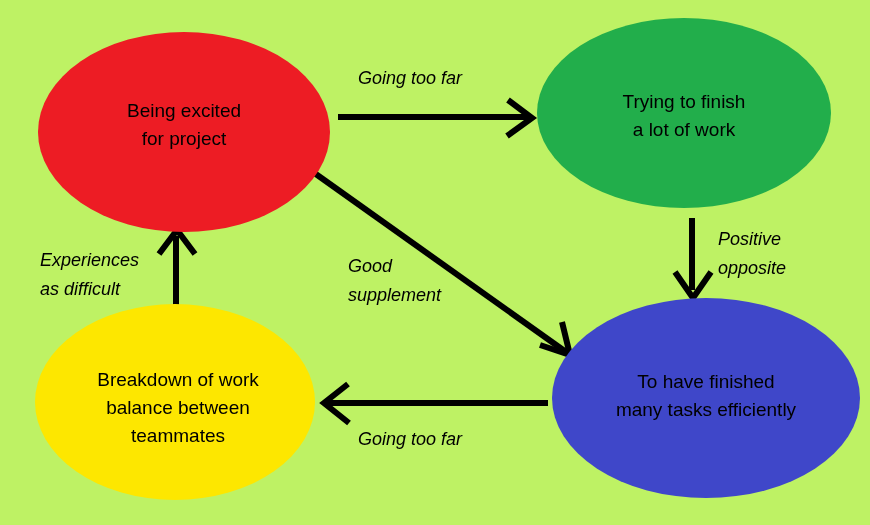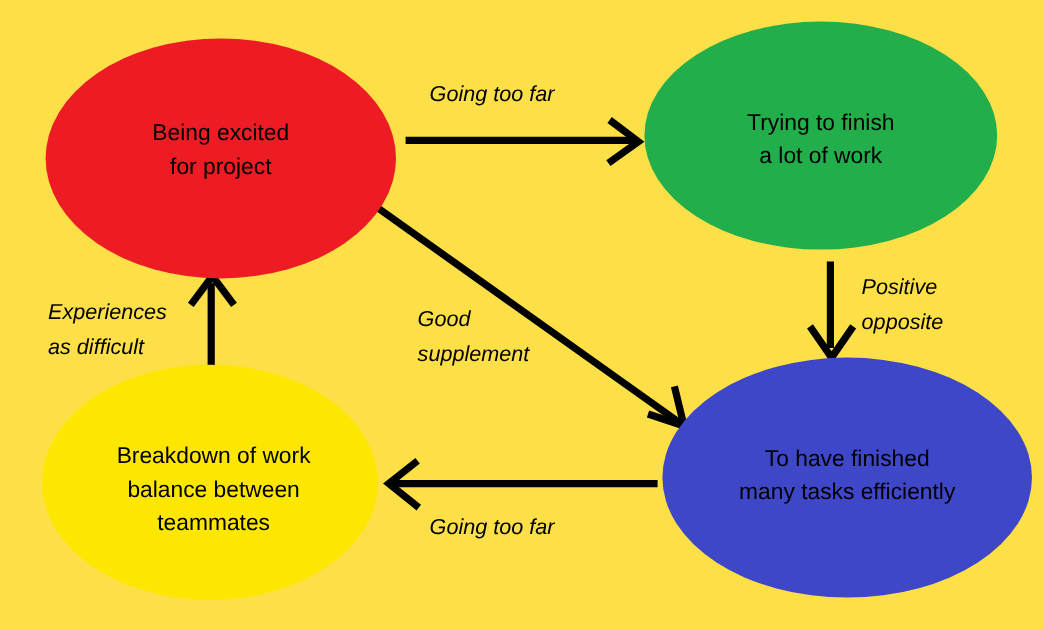--- a/index.html
+++ b/index.html
@@ -8,21 +8,21 @@
     padding: 0;
     background: #ffffff;
   }
   body {
     font-family: "Liberation Sans", sans-serif;
   }
   #canvas {
     position: relative;
     width: 870px;
     height: 525px;
-    background: #fde047;
+    background: #bef264;
     overflow: hidden;
   }
   #diagram-svg {
     position: absolute;
     left: 0;
     top: 0;
     width: 870px;
     height: 525px;
   }
   .node-label {

